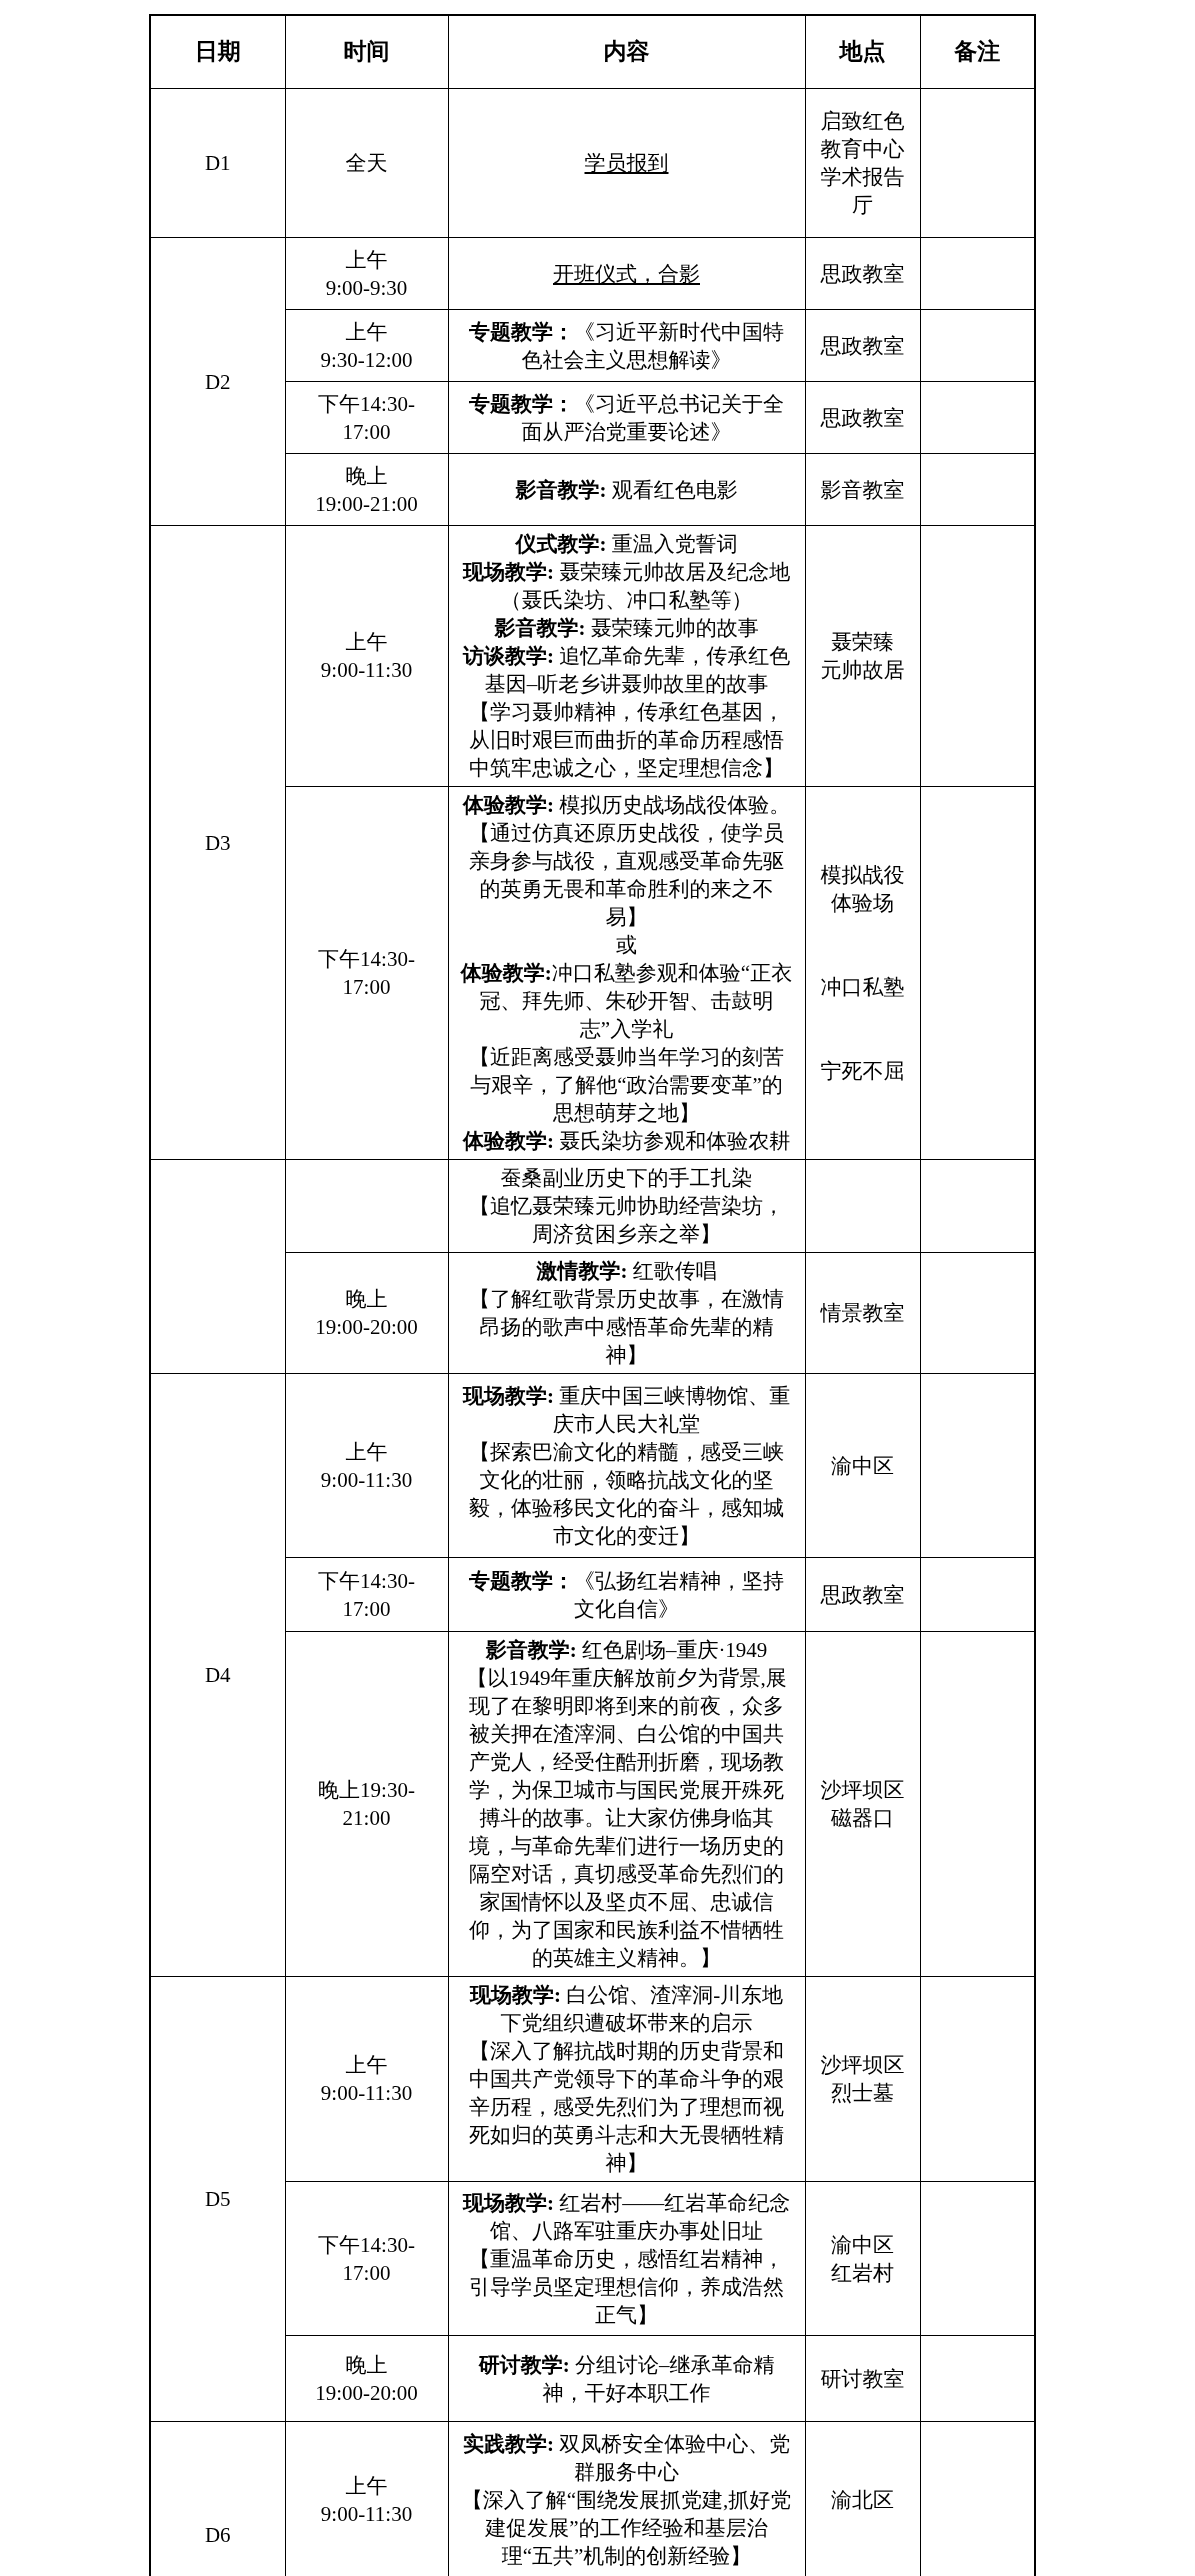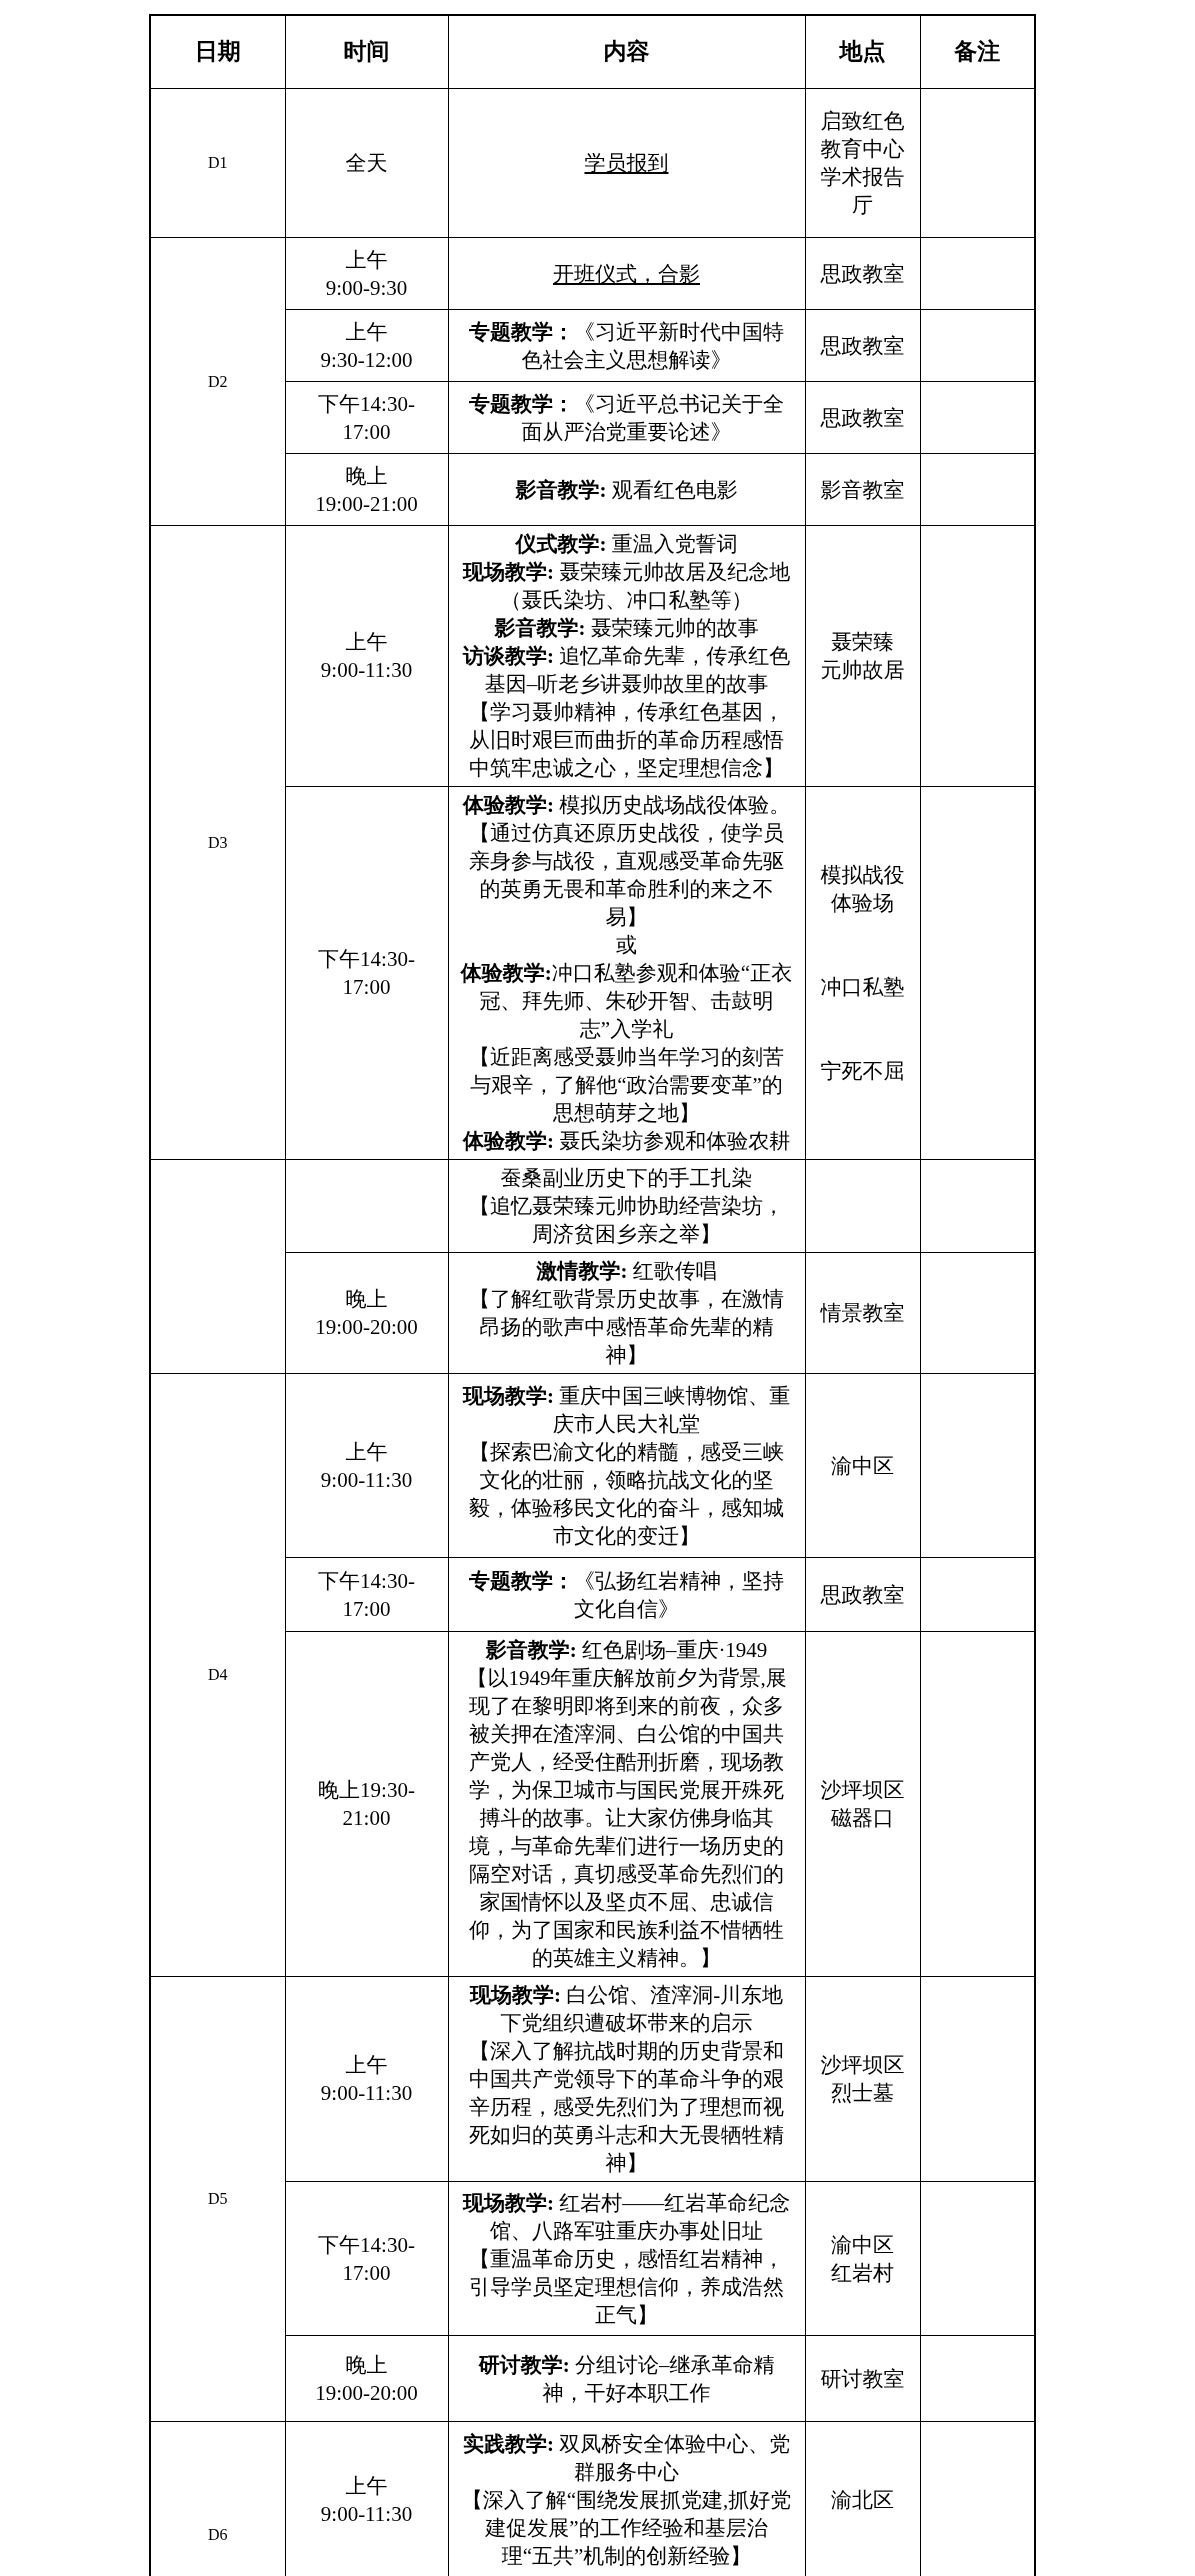--- a/index.html
+++ b/index.html
@@ -17,21 +17,21 @@
     border:1px solid #000;
     vertical-align:middle;
     font-size:21px;line-height:28px;
     padding:4px 6px;
     overflow:hidden;
   }
   .sched th{
     font-size:23px;font-weight:bold;text-align:center;
     height:36px;padding:18px;
   }
-  td.date{text-align:center;font-size:16px;}
+  td.date{text-align:center;font-size:21px;}
   td.time{text-align:center;white-space:pre-line;padding:4px 19px;}
   td.content{text-align:center;padding:4px 12px;}
   td.content.center{text-align:center;text-decoration:underline;}
   td.content.center .para{text-align:center;}
   td.loc{text-align:center;white-space:pre-line;padding:18px 3px;}
   .para b{font-weight:bold;}
   .loc-list{display:flex;flex-direction:column;gap:56px;align-items:center;justify-content:center;}
   .loc-item{white-space:pre-line;text-align:center;}
 </style>
 </head>

